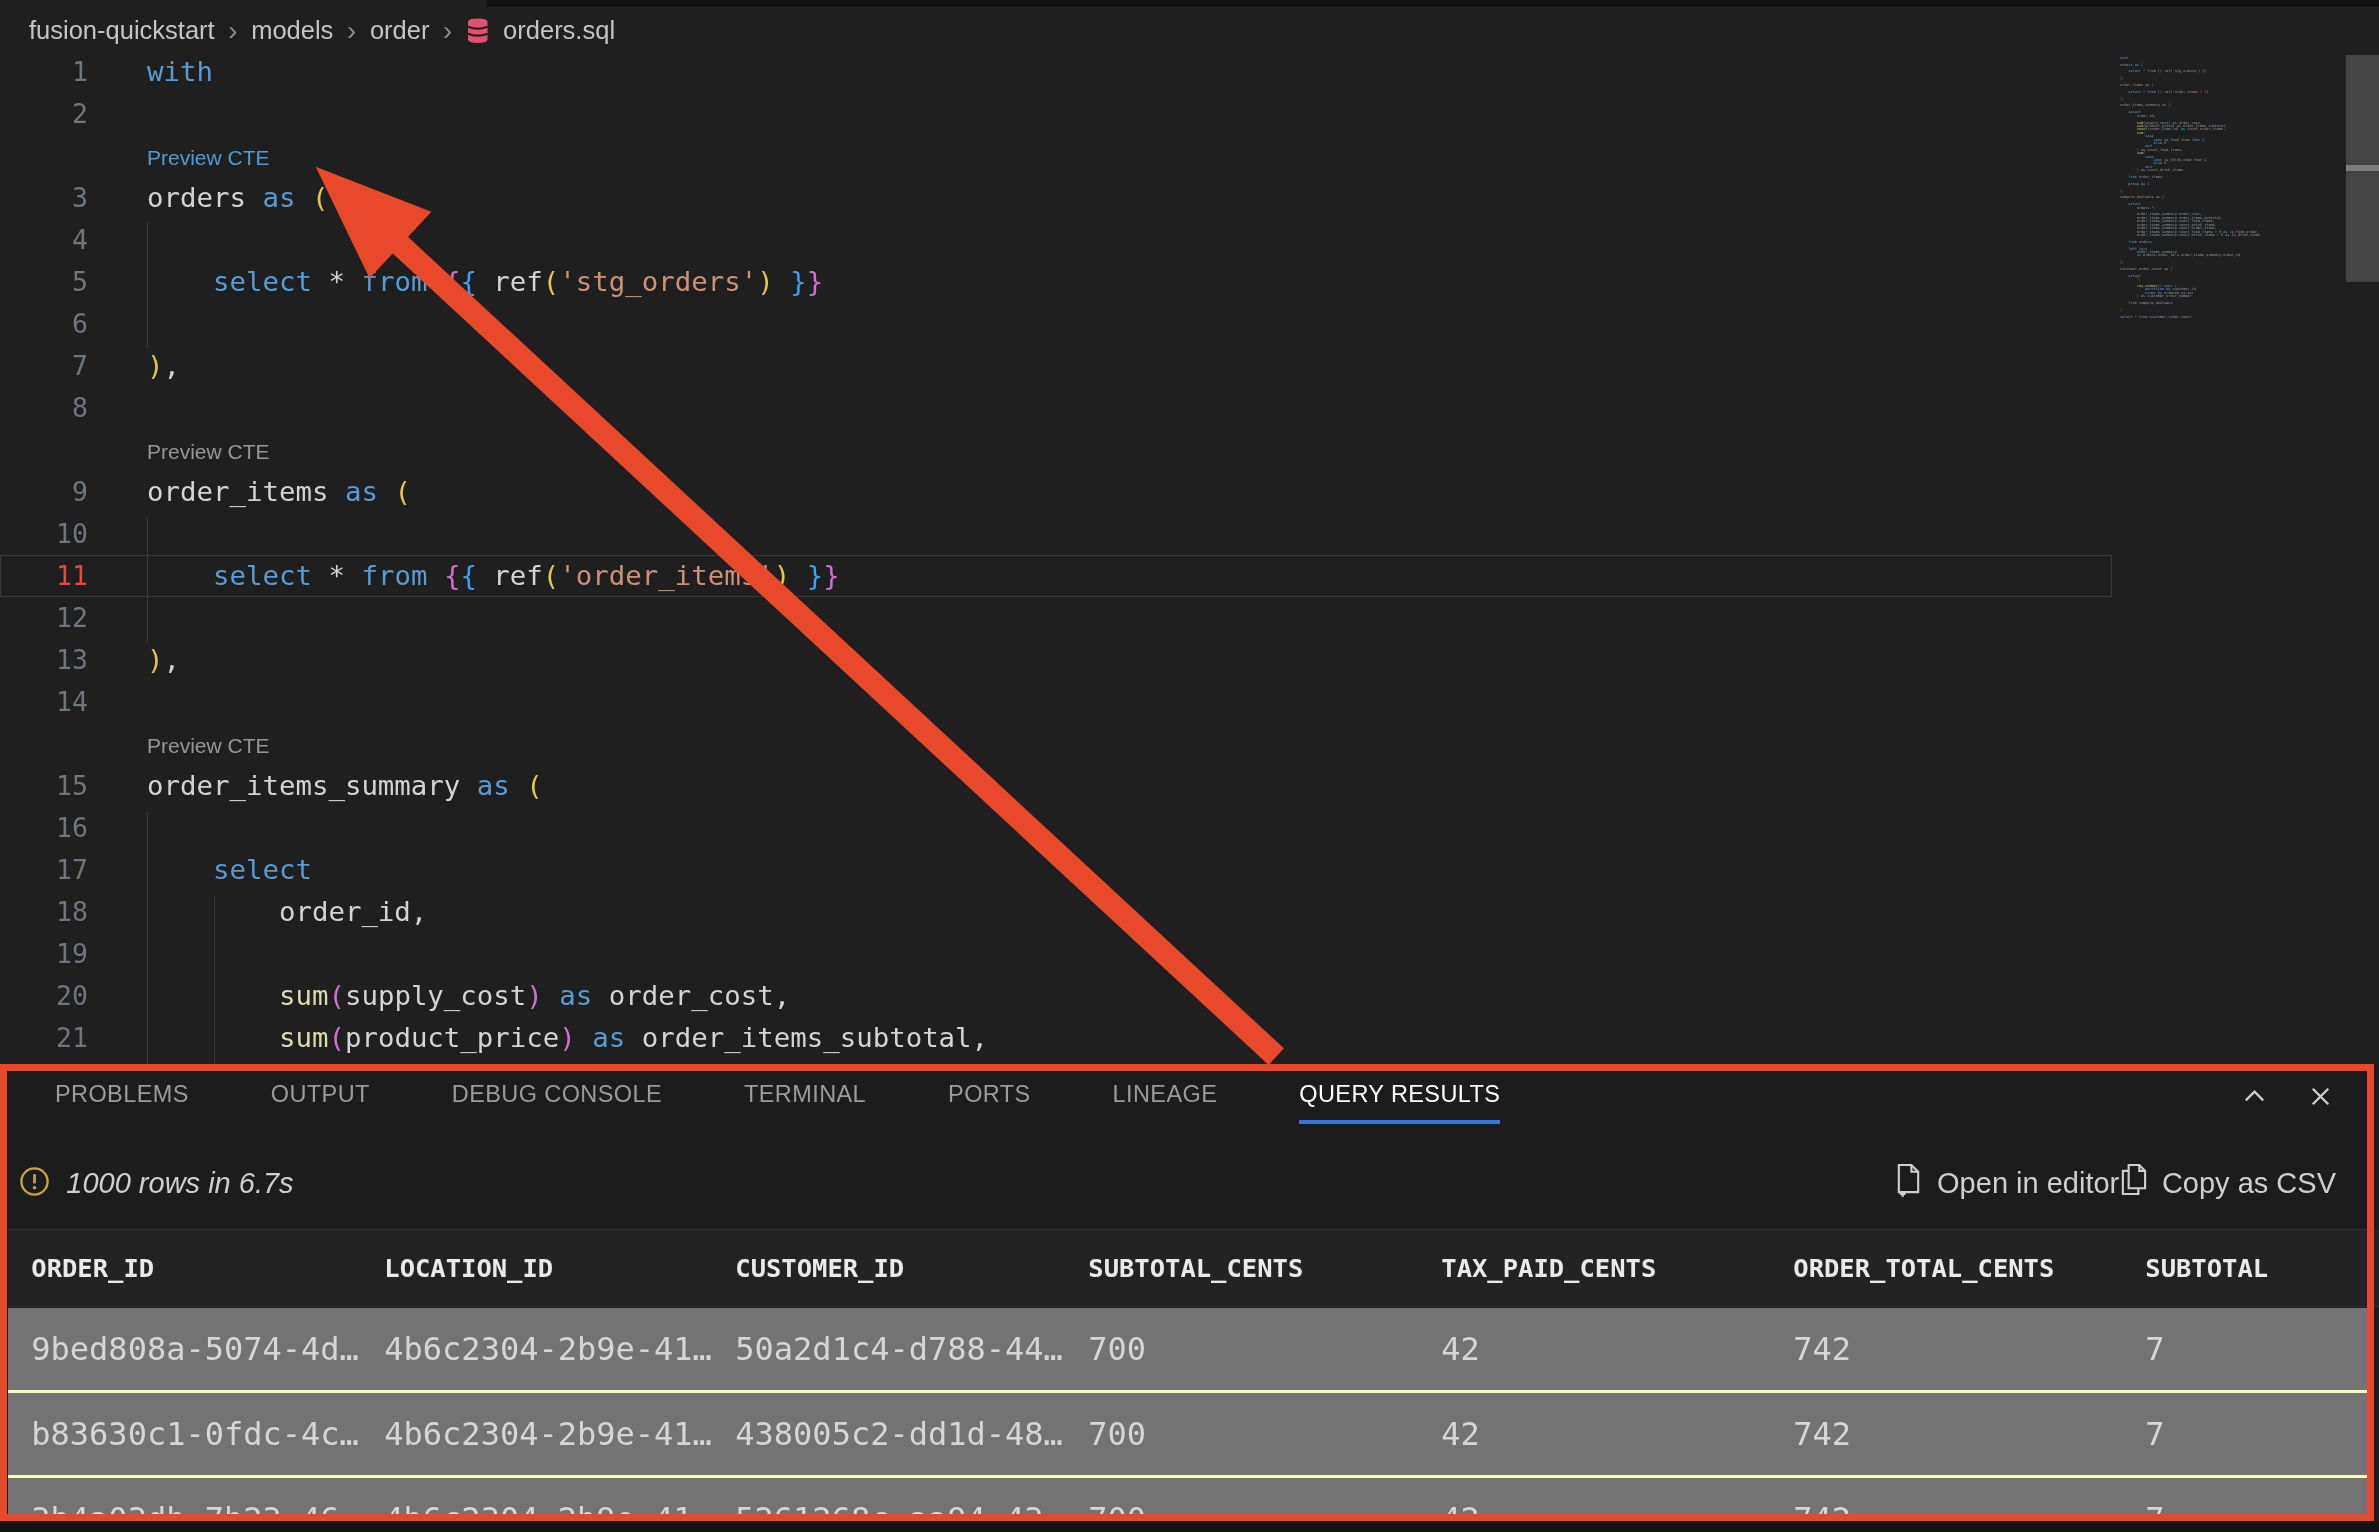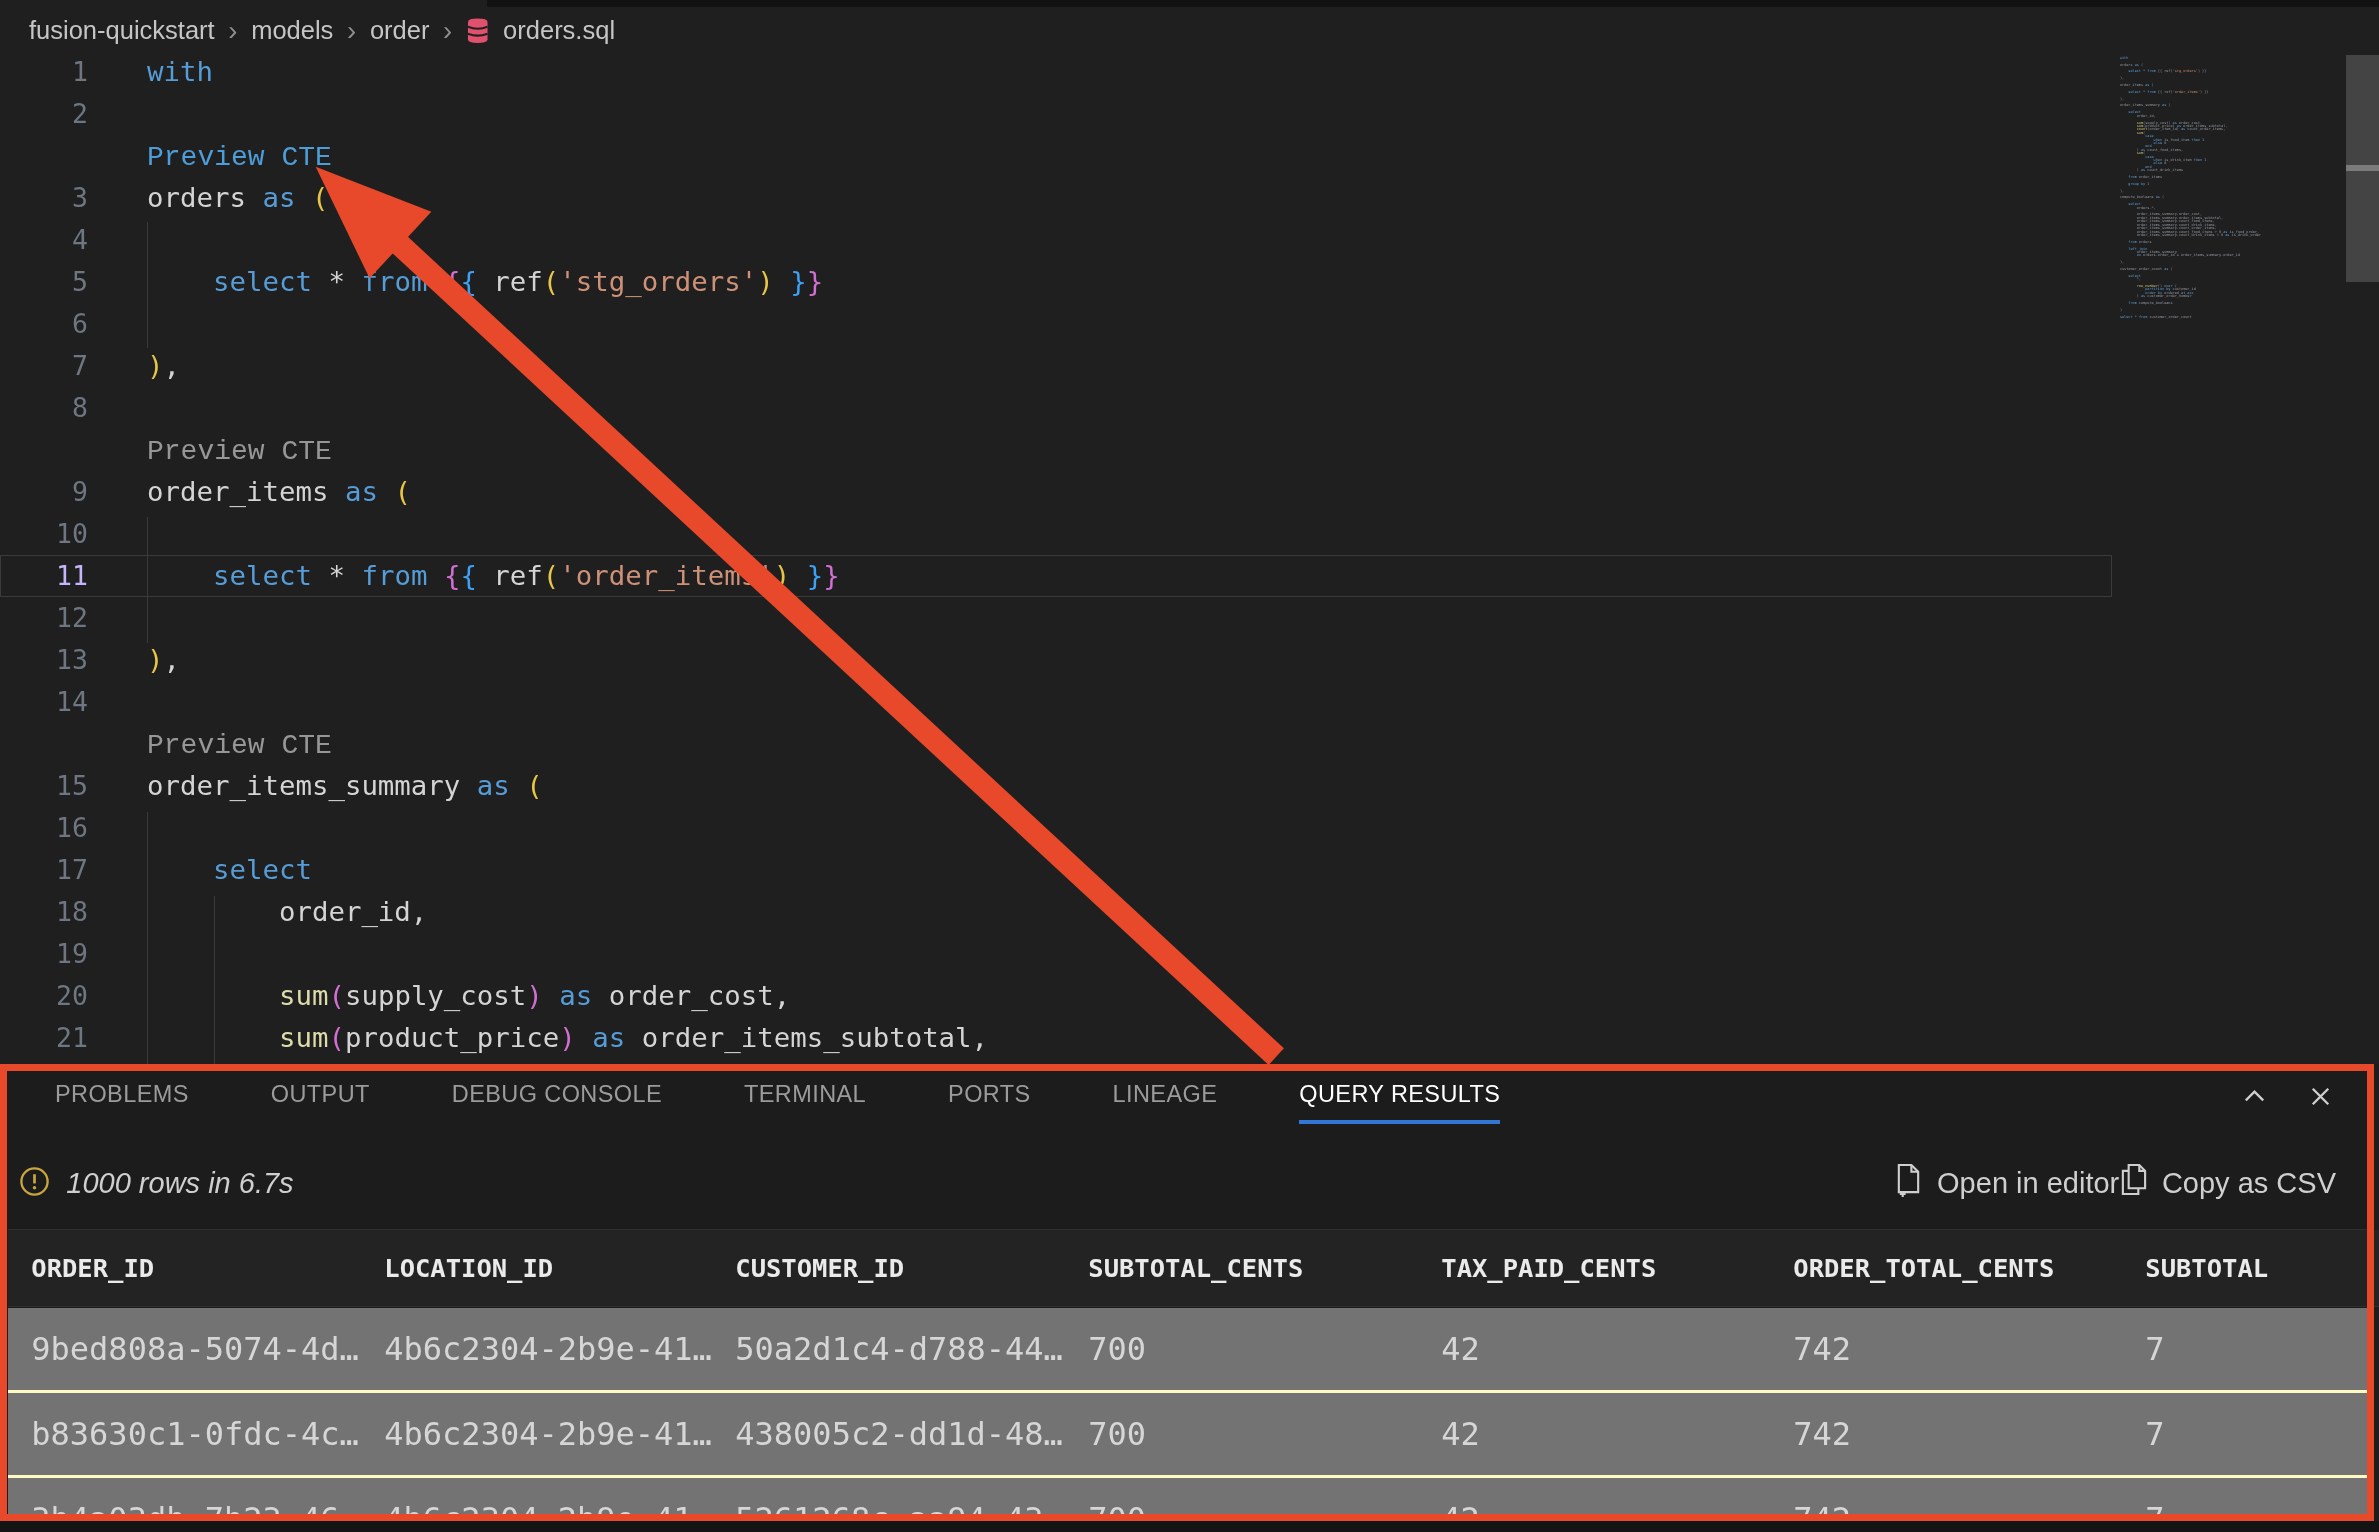--- a/index.html
+++ b/index.html
@@ -14,23 +14,23 @@
   #breadcrumb{top:7.8px;left:29px;height:45px;display:flex;align-items:center;gap:13.7px;
               font-size:25.5px;color:#c5c5c5;}
   #breadcrumb .sep{color:#8e8e8e;font-size:27.4px;line-height:1;}
   #breadcrumb .dbicon{display:inline-flex;align-items:center;}
 
   
   #editor{top:51px;left:0;width:2112px;height:1013px;}
   .code-row{display:flex;height:42px;line-height:42px;white-space:pre;}
   .gutter{display:inline-block;width:88px;text-align:right;color:#6e7681;
           font-family:"DejaVu Sans Mono",monospace;font-size:26.5px;flex:none;}
-  .code-row.current .gutter{color:#c4b5fd;}
+  .code-row.current .gutter{color:#ef4444;}
   .code-text{margin-left:59px;font-family:"DejaVu Sans Mono",monospace;font-size:27.4px;}
-  .code-text.lens{font-family:Liberation Mono, monospace;font-size:28px;line-height:45px;}
+  .code-text.lens{font-family:Liberation Sans, sans-serif;font-size:21px;line-height:45px;}
   .code-text.lens.blue{color:#4d9dd8;}
   .code-text.lens.gray{color:#979797;}
   .code-row.current{box-shadow:inset 0 0 0 1px #3a3a3a;}
   .tk-p{color:#d4d4d4}.tk-k{color:#569cd6}.tk-s{color:#ce9178}.tk-f{color:#dcdcaa}
   .tk-y{color:#e7c547}.tk-m{color:#d26fd2}.tk-b{color:#3da1f5}
   .indent-guide{position:absolute;width:1px;background:#3a3a3a;}
 
   
   #minimap{top:49px;left:2114px;width:232px;height:1015px;overflow:hidden;}
   #minimap pre{margin:0;padding:7.8px 0 0 5.9px;font-family:"DejaVu Sans Mono",monospace;

